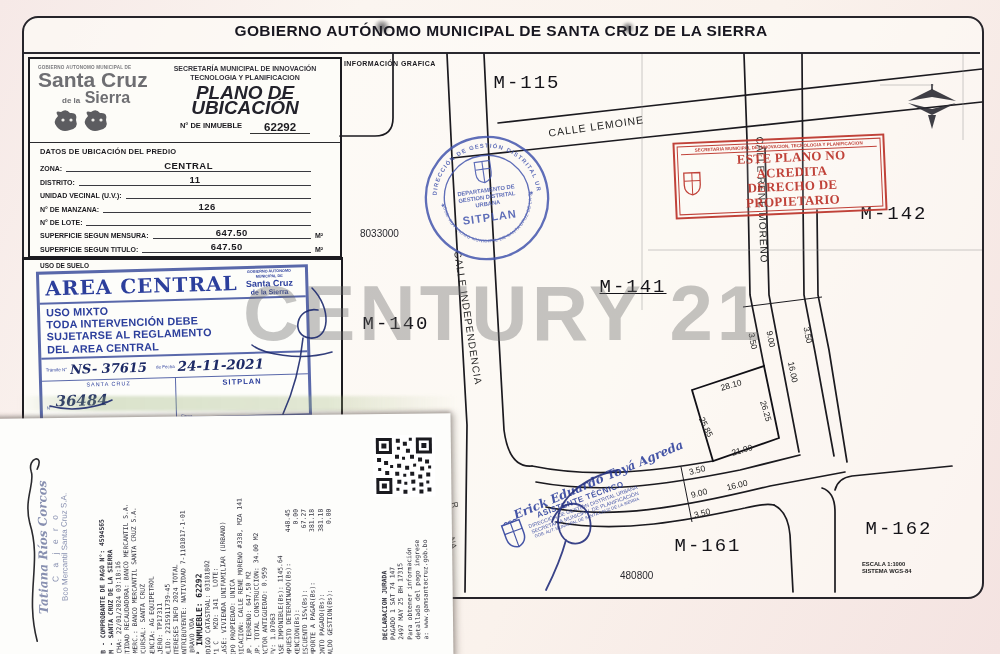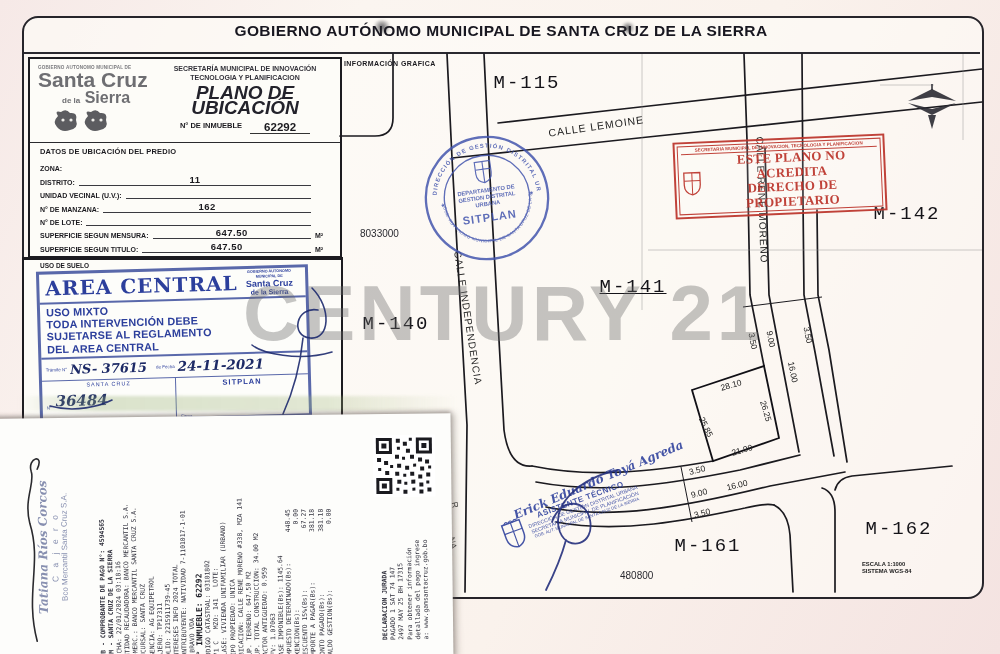--- a/index.html
+++ b/index.html
@@ -128,35 +128,36 @@
       <div class="inm-row">
         <span class="inm-label">N° DE INMUEBLE</span>
         <span class="inm-value">62292</span>
       </div>
     </div>
     <div class="abs panel1-div"></div>
     <div class="abs datos">
       <div class="datos-title">DATOS DE UBICACIÓN DEL PREDIO</div>
       <div class="drow">
           <span class="dlabel">ZONA:</span>
+          <span class="dline">CENTRAL</span>
           <span class="dsuffix"></span>
         </div>
       <div class="drow">
           <span class="dlabel">DISTRITO:</span>
           <span class="dline">11</span>
           <span class="dsuffix"></span>
         </div>
       <div class="drow">
           <span class="dlabel">UNIDAD VECINAL (U.V.):</span>
           <span class="dline"></span>
           <span class="dsuffix"></span>
         </div>
       <div class="drow">
           <span class="dlabel">N° DE MANZANA:</span>
-          <span class="dline">162</span>
+          <span class="dline">126</span>
           <span class="dsuffix"></span>
         </div>
       <div class="drow">
           <span class="dlabel">N° DE LOTE:</span>
           <span class="dline"></span>
           <span class="dsuffix"></span>
         </div>
       <div class="drow">
           <span class="dlabel">SUPERFICIE SEGUN MENSURA:</span>
           <span class="dline">647.50</span>
@@ -255,21 +256,21 @@
     <g fill="#2b2b33" opacity=".9">
       <path d="M3,17 L27,5 L51,17 L27,13 Z"></path>
       <path d="M3,19 L27,31 L51,19 L27,25 Z"></path>
       <path d="M23,31 L27,45 L31,31 Z"></path>
     </g>
     <path d="M27,0 L27,6" stroke="#2b2b33" stroke-width="1.5"></path>
   </svg>
 
   <div class="abs info-g" style="left:344px;top:60px;">INFORMACIÓN GRAFICA</div>
   <div class="abs blk" style="left:527px;top:83px;">M-115</div>
-  <div class="abs blk" style="left:894px;top:214px;margin-left:13px;">M-142</div>
+  <div class="abs blk" style="left:894px;top:214px;">M-142</div>
   <div class="abs blk" style="left:633px;top:287px;text-decoration:underline;">M-141</div>
   <div class="abs blk" style="left:396px;top:324px;">M-140</div>
   <div class="abs blk" style="left:708px;top:546px;">M-161</div>
   <div class="abs blk" style="left:899px;top:529px;">M-162</div>
   <div class="abs street" style="left:548px;top:120px;transform:rotate(-8deg);">CALLE LEMOINE</div>
   <div class="abs street" style="left:468px;top:318px;transform:translate(-50%,-50%) rotate(81deg);font-size:10px;">CALLE INDEPENDENCIA</div>
   <div class="abs street" style="left:762px;top:200px;transform:translate(-50%,-50%) rotate(88deg);font-size:10px;">CALLE RENE MORENO</div>
   <div class="abs coord" style="left:360px;top:228px;">8033000</div>
   <div class="abs coord" style="left:620px;top:570px;">480800</div>
   <div class="abs scale" style="left:862px;top:561px;">

